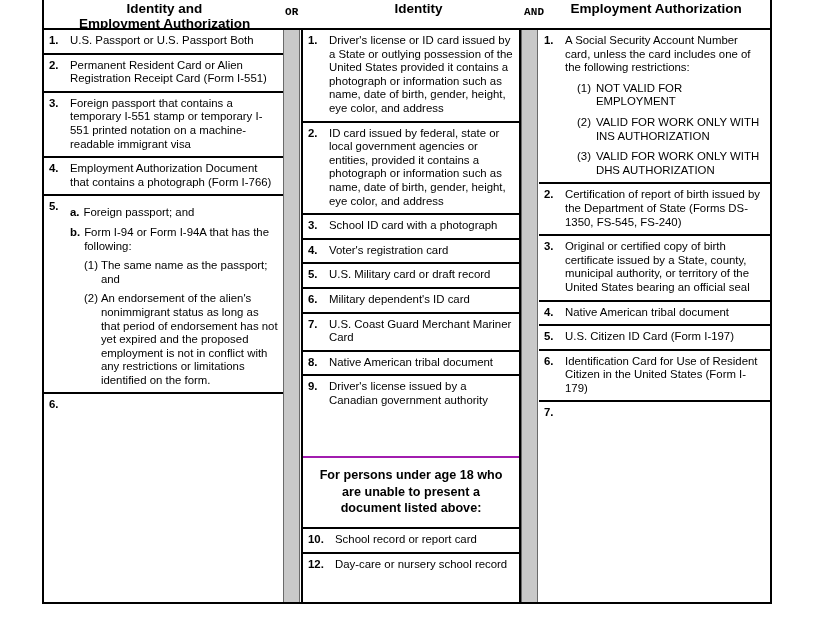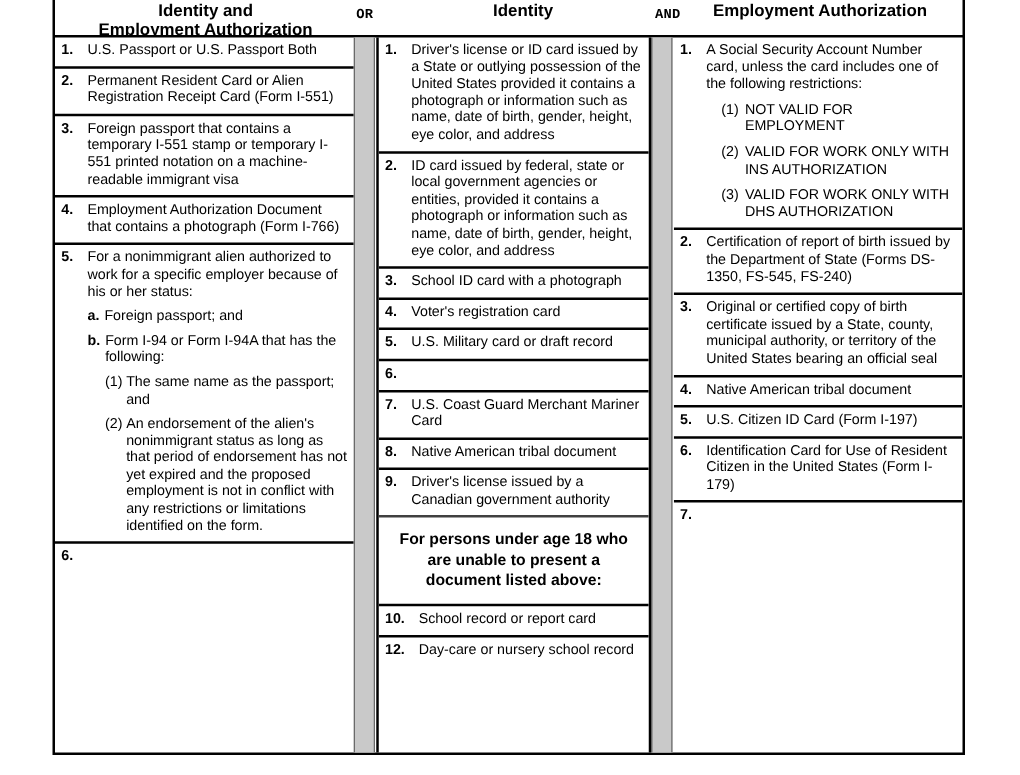--- a/index.html
+++ b/index.html
@@ -159,27 +159,28 @@
     align-items: flex-start;
     margin-top: 7px;
     padding-left: 12px;
   }
   .restr-label { flex: 0 0 auto; padding-right: 5px; }
   .restr-text  { flex: 1 1 auto; }
 
   
   .banner {
     border-bottom: 2px solid #000;
-    border-top: 2px solid #404040;
+    border-top: 2px solid #a21caf;
     padding: 9px 8px 10px 8px;
     text-align: center;
     font-weight: bold;
     font-size: 12.6px;
     line-height: 16.5px;
     box-sizing: border-box;
+    margin-top: 44px;
   }
 
   .tail { border-bottom: none; }
 </style>
 </head>
 <body>
 
 <div id="page">
 
   <div class="header-band">
@@ -223,21 +224,20 @@
       </div>
 
       <div class="row">
         <span class="num">4.</span>
         <span class="txt">Employment Authorization Document that contains a photograph (Form I-766)</span>
       </div>
 
       <div class="row">
         <span class="num">5.</span>
         <span class="txt">
-          <span>For a nonimmigrant alien authorized to work for a specific employer because of his or her status:</span>
           <span class="sub">
             <span class="sub-label">a.</span>
             <span class="sub-text">Foreign passport; and</span>
           </span>
           <span class="sub">
             <span class="sub-label">b.</span>
             <span class="sub-text">
               <span>Form I-94 or Form I-94A that has the following:</span>
             </span>
           </span>
@@ -275,20 +275,21 @@
       <div class="row">
         <span class="num">4.</span>
         <span class="txt">Voter's registration card</span>
       </div>
       <div class="row">
         <span class="num">5.</span>
         <span class="txt">U.S. Military card or draft record</span>
       </div>
       <div class="row">
         <span class="num">6.</span>
+        <span class="txt">Military dependent's ID card</span>
       </div>
       <div class="row">
         <span class="num">7.</span>
         <span class="txt">U.S. Coast Guard Merchant Mariner Card</span>
       </div>
       <div class="row">
         <span class="num">8.</span>
         <span class="txt">Native American tribal document</span>
       </div>
       <div class="row no-rule">

